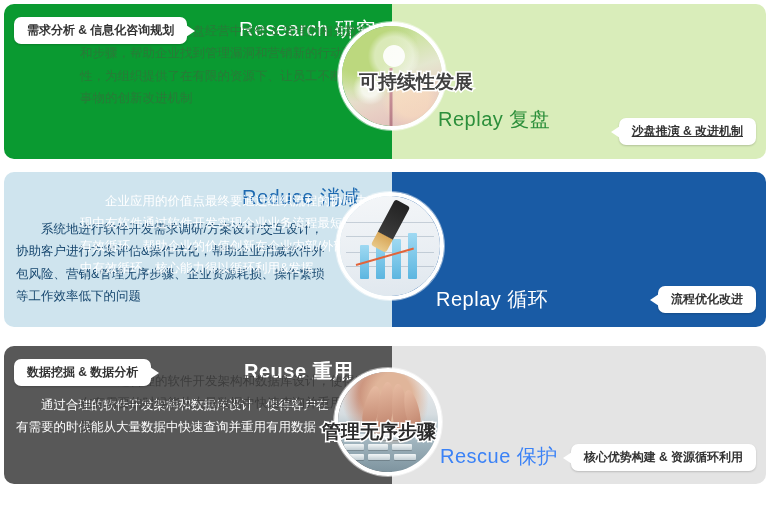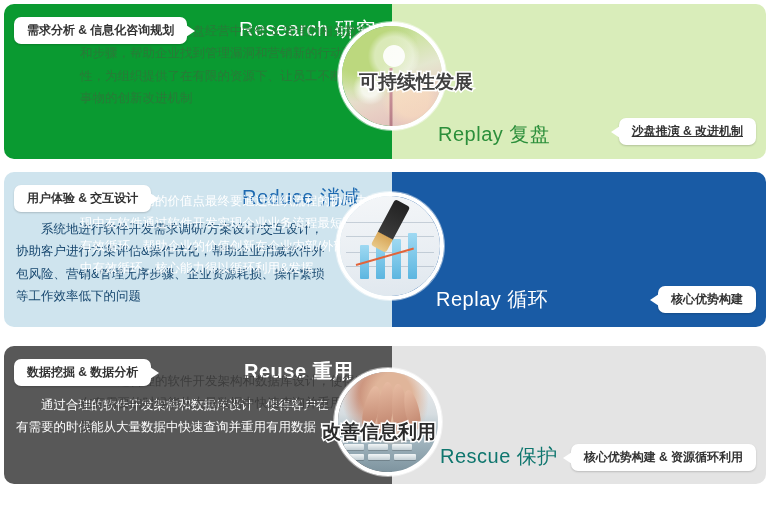--- a/index.html
+++ b/index.html
@@ -67,25 +67,25 @@
     position:absolute;
     font-size:20px;
     font-weight:normal;
     white-space:nowrap;
     letter-spacing:.5px;
     z-index:4;
   }
   .heading.top{top:12px;}
   .heading.bot{}
   .row.r1 .heading.top{left:235px;color:#ffffff;}
-  .row.r1 .heading.bot{left:434px;bottom:11px;color:#2c8f3b;}
+  .row.r1 .heading.bot{left:434px;bottom:26px;color:#2c8f3b;}
   .row.r2 .heading.top{left:238px;color:#1d69b0;}
   .row.r2 .heading.bot{left:432px;bottom:14px;color:#ffffff;}
   .row.r3 .heading.top{left:240px;color:#ffffff;font-weight:bold;}
-  .row.r3 .heading.bot{left:436px;bottom:14px;color:#0f766e;}
+  .row.r3 .heading.bot{left:436px;bottom:14px;color:#3b82f6;}
 
   
   .para{
     position:absolute;
     font-size:12.5px;
     line-height:1.78;
     text-indent:2em;
     z-index:4;
   }
   .para.pleft{left:12px;width:318px;top:42px;}
@@ -202,27 +202,26 @@
     <div class="medallion">
       <div class="photo nature"></div>
     </div>
     <div class="medal-label">可持续性发展</div>
   </div>
 
   <div class="row r2">
     <div class="half left"></div>
     <div class="half right"></div>
 
-    <div class="tag left-tag">用户体验 &amp; 交互设计</div>
     <div class="heading top">Reduce 消减</div>
     <div class="para pleft">系统地进行软件开发需求调研/方案设计/交互设计，协助客户进行方案评估&amp;操作优化，帮助企业消减软件外包风险、营销&amp;管理无序步骤、企业资源耗损、操作繁琐等工作效率低下的问题</div>
 
     <div class="para pright">企业应用的价值点最终要通过组织流程的协同去实现中友软件通过软件开发实现企业业务流程最短路线的有效循环，帮助企业的价值创新在企业内部/外部/客户中有效循环，核心能力得以循环利用&amp;发挥</div>
     <div class="heading bot">Replay 循环</div>
-    <div class="tag right-tag">核心优势构建</div>
+    <div class="tag right-tag">流程优化改进</div>
 
     <div class="medallion">
       <div class="photo chart">
         <div class="gl" style="top:26%"></div>
         <div class="gl" style="top:40%"></div>
         <div class="gl" style="top:56%"></div>
         <div class="gl" style="top:70%"></div>
         <div class="bar" style="left:20%;height:34%"></div>
         <div class="bar" style="left:36%;height:42%"></div>
         <div class="bar" style="left:52%;height:40%"></div>
@@ -255,16 +254,16 @@
         <div class="key" style="left:54%;top:72%;width:20%"></div>
         <div class="key" style="left:4%;top:82%;width:22%"></div>
         <div class="key" style="left:30%;top:82%;width:22%"></div>
         <div class="key" style="left:56%;top:82%;width:22%"></div>
         <div class="finger" style="left:26%;top:14%;width:15px;height:44px;transform:rotate(12deg)"></div>
         <div class="finger" style="left:40%;top:10%;width:15px;height:50px;transform:rotate(6deg)"></div>
         <div class="finger" style="left:54%;top:12%;width:15px;height:48px;transform:rotate(-4deg)"></div>
         <div class="finger" style="left:67%;top:18%;width:14px;height:40px;transform:rotate(-12deg)"></div>
       </div>
     </div>
-    <div class="medal-label">改善信息利用</div>
+    <div class="medal-label">管理无序步骤</div>
   </div>
 
 </div>
 
 </body></html>

